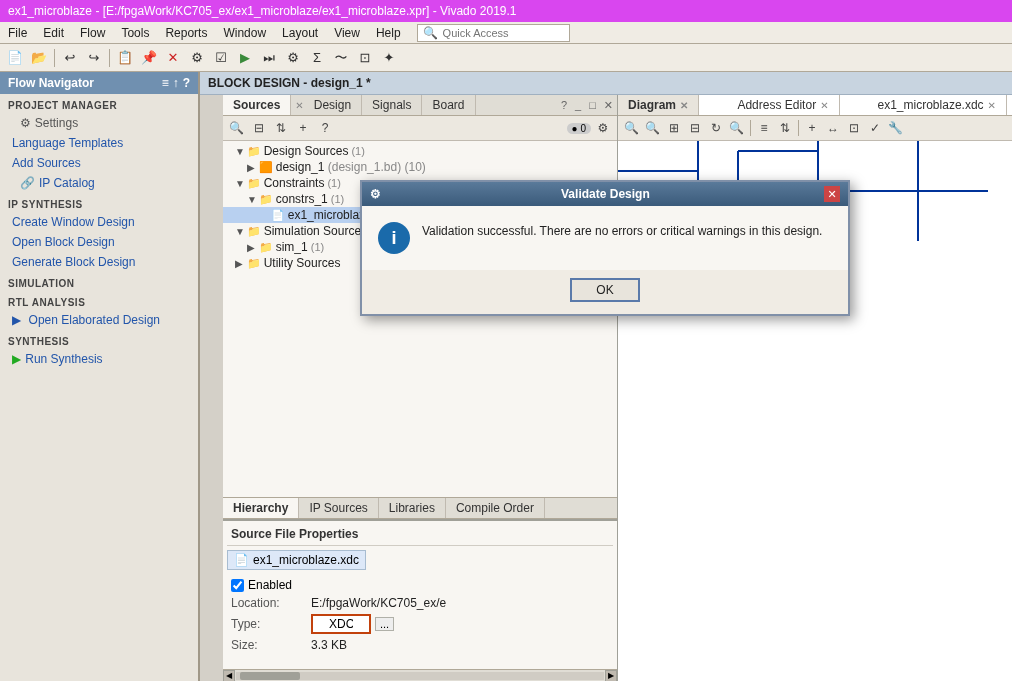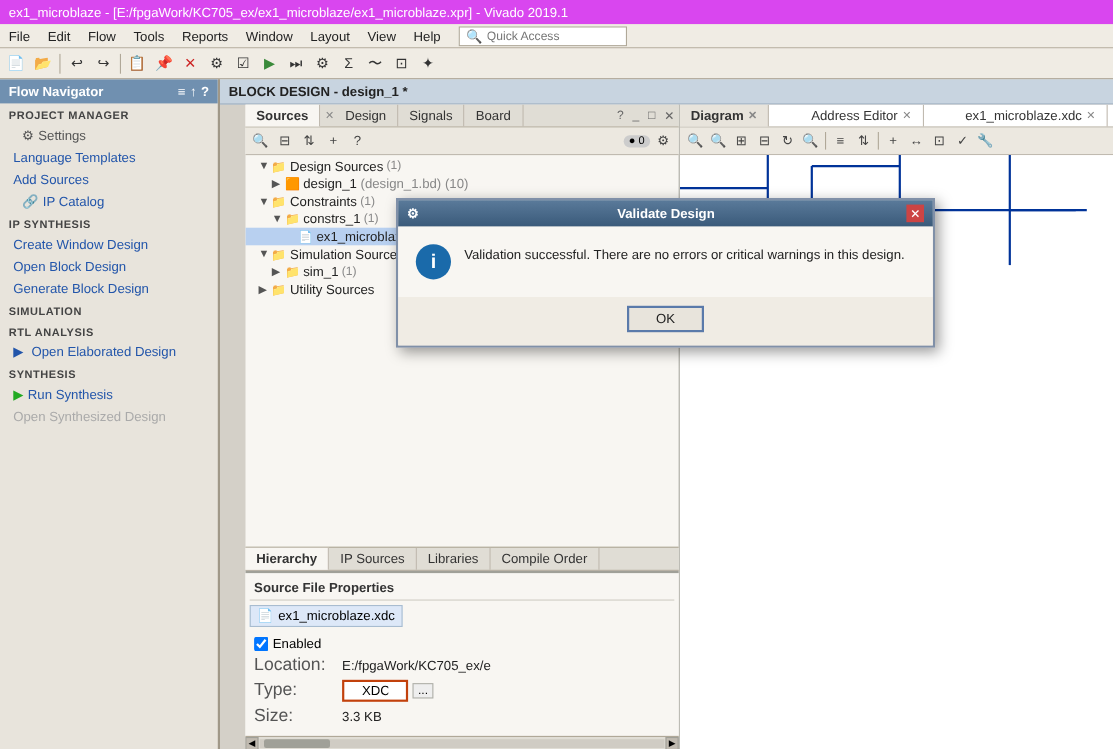--- a/index.html
+++ b/index.html
@@ -211,21 +211,21 @@
     #props-panel {
       background: #f8f6f2;
       padding: 4px;
       border-top: 2px solid #a0a098;
       min-height: 150px;
       overflow-y: auto;
     }
     .props-header { font-weight: bold; color: #333; padding: 2px 4px 4px; font-size: 12px; border-bottom: 1px solid #d0ccc4; margin-bottom: 4px; }
     .file-label { background: #dde8f8; border: 1px solid #a8bcd0; padding: 2px 6px; display: inline-flex; align-items: center; gap: 4px; margin-bottom: 6px; }
     .props-row { display: flex; align-items: center; padding: 2px 4px; }
-    .props-label { width: 80px; color: #555; font-size: 16px; }
+    .props-label { width: 80px; color: #555; font-size: 12px; }
     .props-value { color: #222; font-size: 12px; }
     .props-check { display: flex; align-items: center; gap: 4px; padding: 2px 4px; }
     .type-field { display: flex; align-items: center; gap: 4px; }
     .type-input { border: 2px solid #c2410c; padding: 1px 16px; background: #fff; font-size: 12px; width: 60px; }
     .dots-btn { padding: 0 4px; border: 1px solid #b0b0a8; background: #eee; cursor: pointer; font-size: 11px; }
 
     
     #diagram-area {
       flex: 1;
       display: flex;
@@ -431,21 +431,20 @@
     <div class="nav-section-title">RTL ANALYSIS</div>
     <div class="nav-item indent-1">
       <span style="margin-right:4px;">▶</span> Open Elaborated Design
     </div>
 
     <div class="nav-section-title">SYNTHESIS</div>
     <div class="nav-item indent-1" style="display:flex;align-items:center;gap:4px;">
       <span style="color:#22aa22;">▶</span>
       <span>Run Synthesis</span>
     </div>
-    <div class="nav-item indent-1" style="color:#aaa;">Open Synthesized Design</div>
   </div>
 
   <div id="content-area">
 
     <div id="block-design-header">
       <span>BLOCK DESIGN - design_1 *</span>
     </div>
 
     <div id="panels-row">
 

